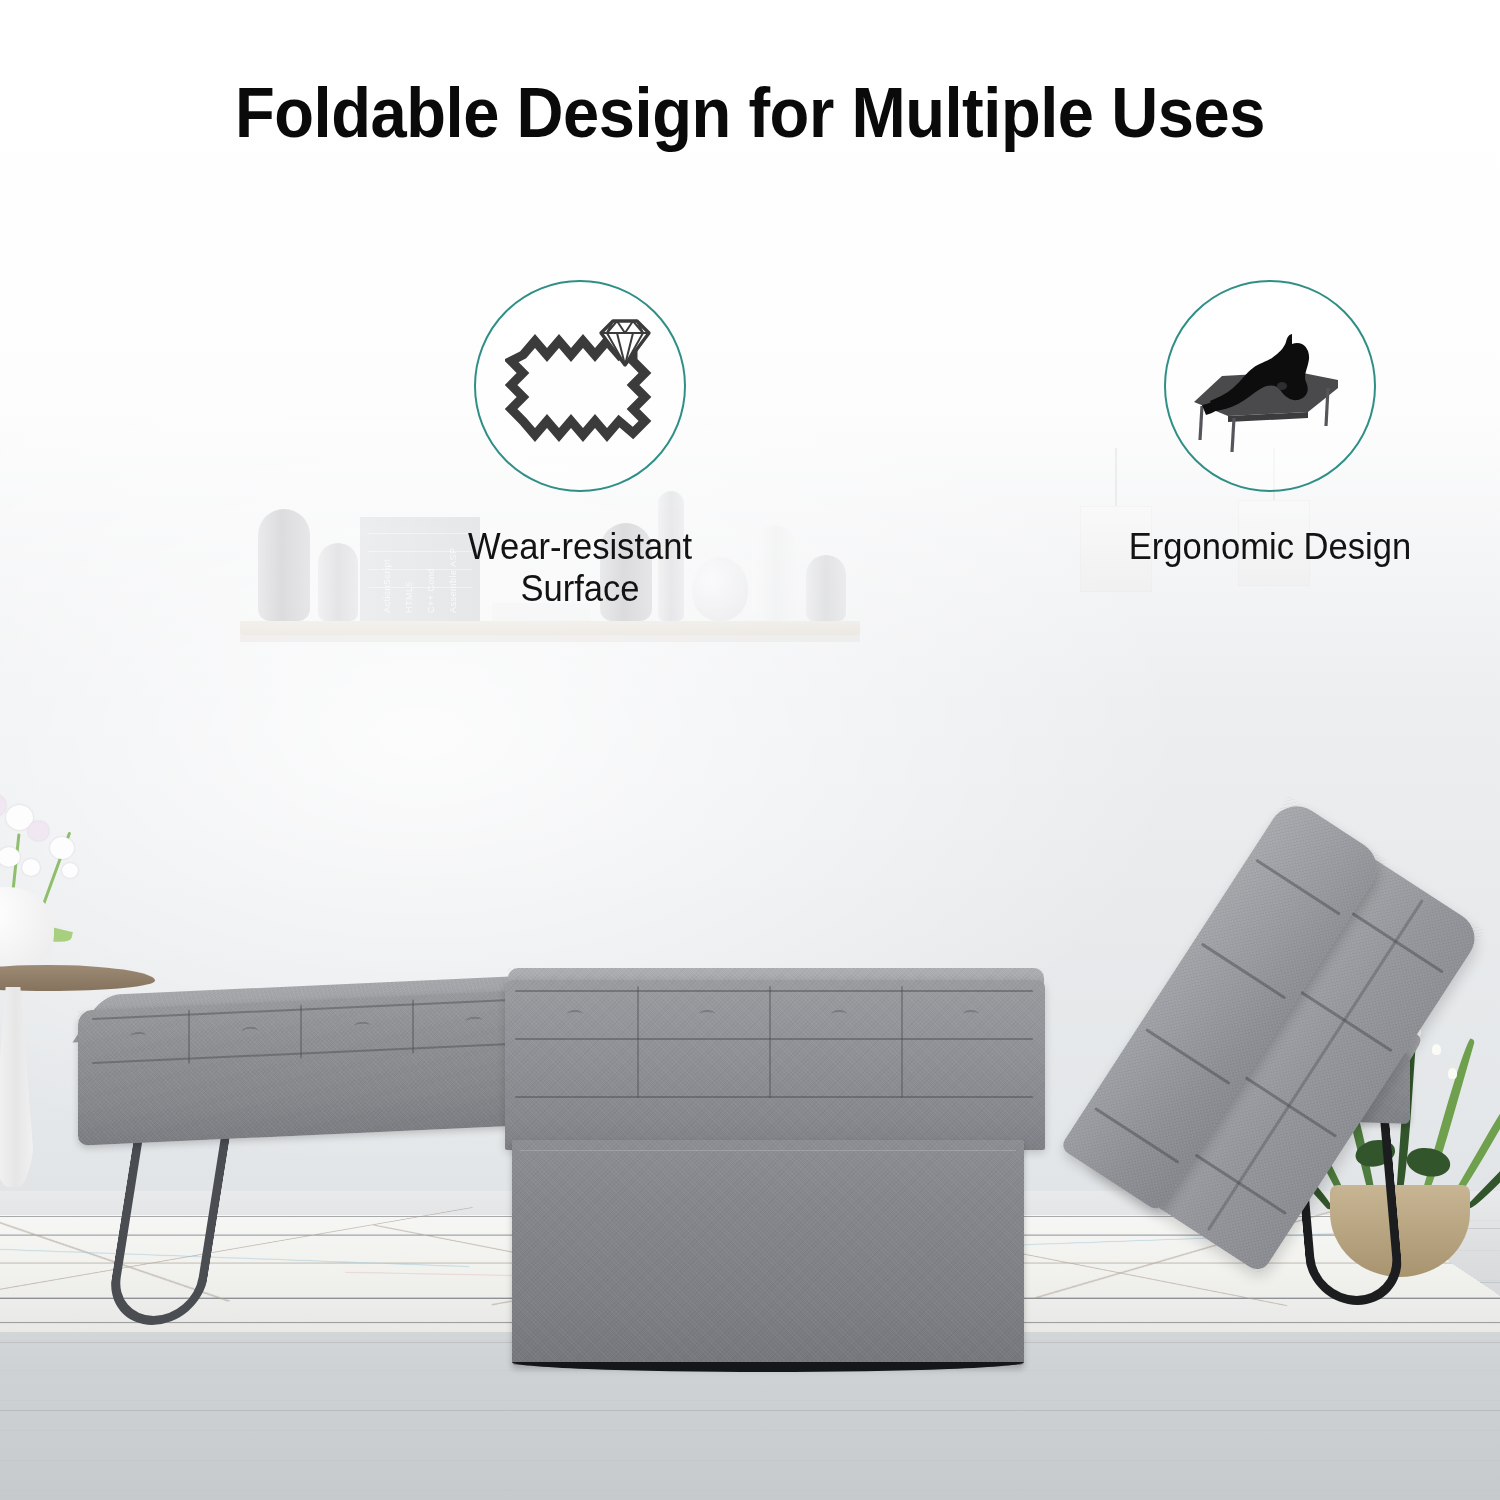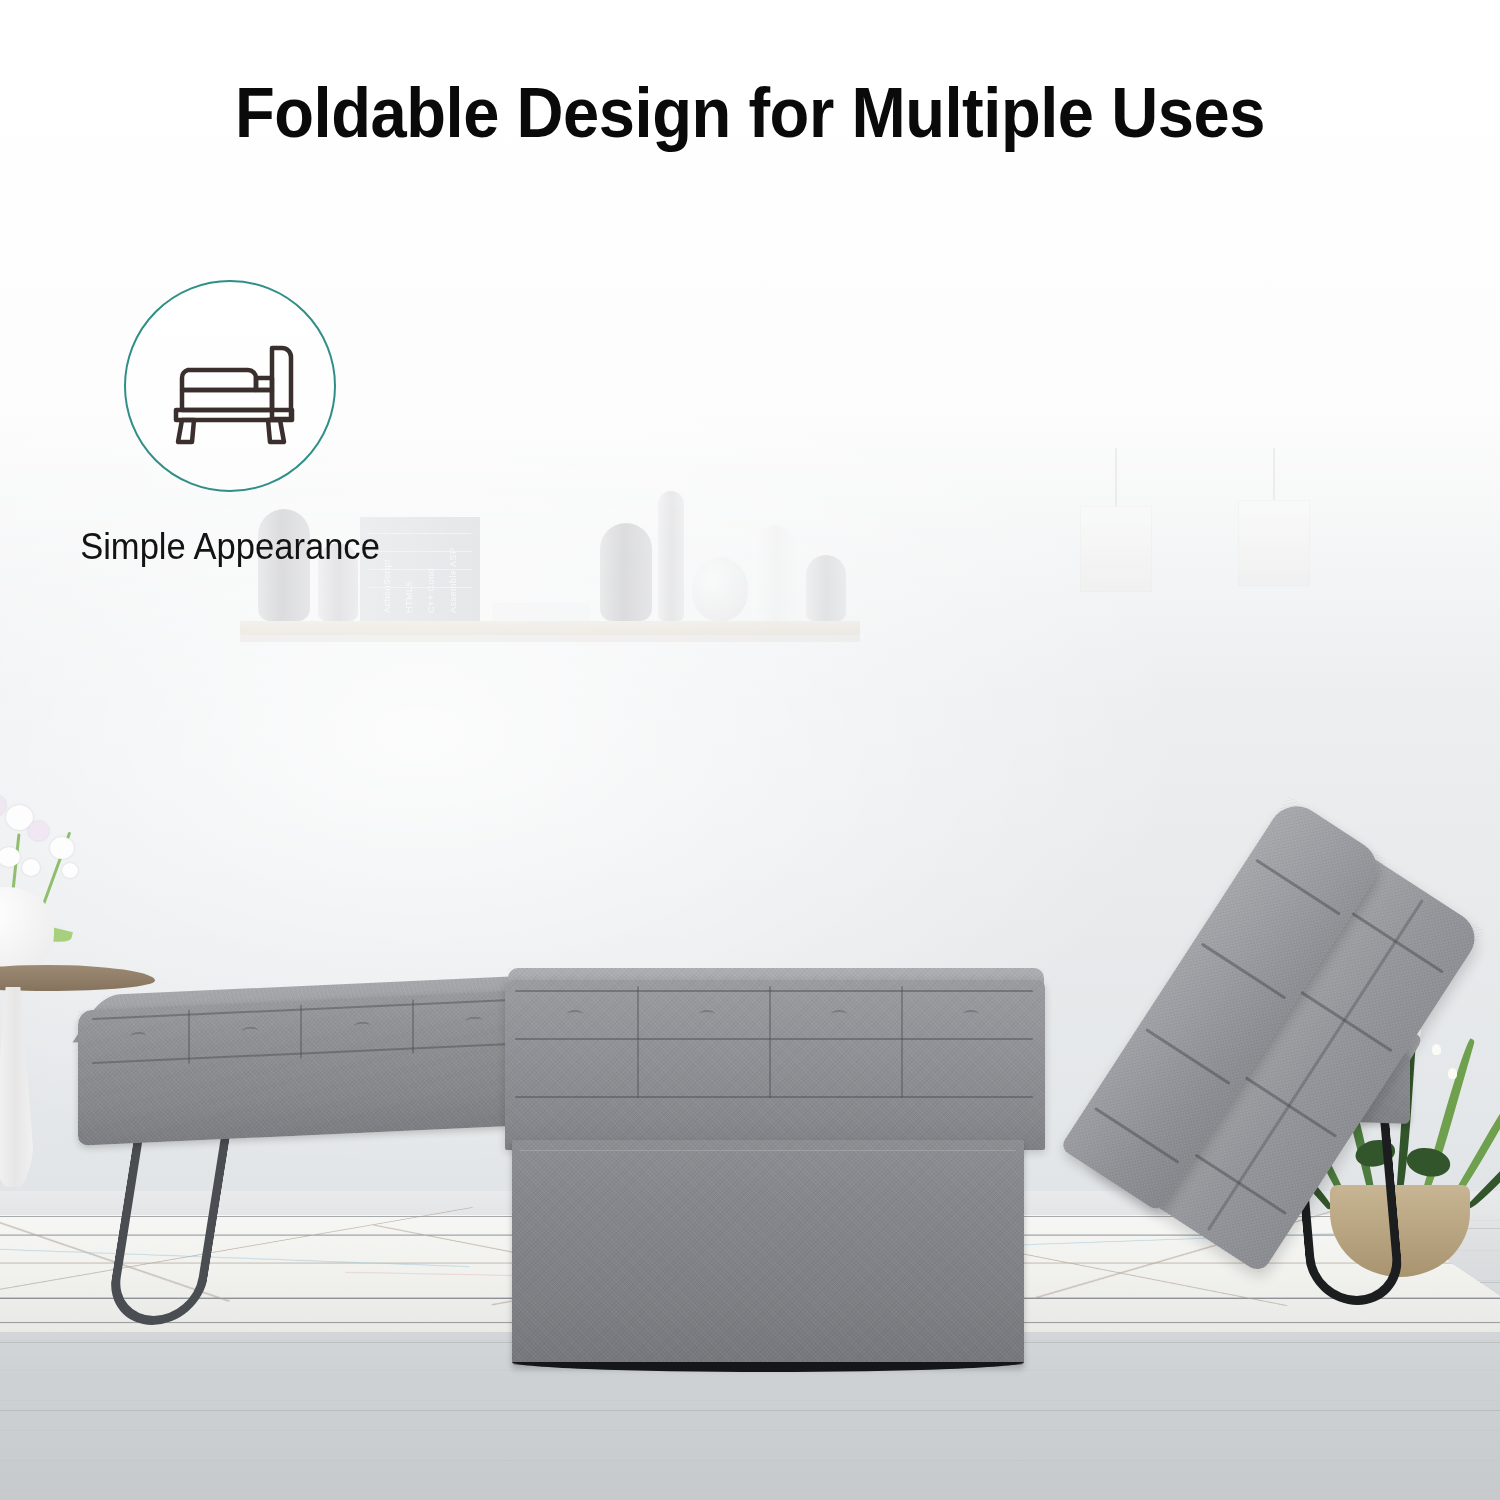--- a/index.html
+++ b/index.html
@@ -444,34 +444,63 @@
     <div class="skirt">
       <div class="fabric-noise"></div>
       <div class="skirt-seam"></div>
     </div>
   </div>
 
   <div class="title">Foldable Design for Multiple Uses</div>
 
   <div class="features">
 
-    <div class="feature" style="left:65px; top:0;">
+
+    <div class="feature" style="left:415px; top:0;">
       <div class="circle">
-        <svg width="140" height="120" viewBox="0 0 140 120">
-          <g fill="none" stroke="#3a2f2c" stroke-width="4.5" stroke-linejoin="round" stroke-linecap="round">
-            <path d="M112 22 h10 a9 9 0 0 1 9 9 v62 h-19 z"></path>
-            <path d="M22 64 h90 v20 H22 z"></path>
-            <path d="M28 44 h60 a8 8 0 0 1 8 8 v12 H22 V52 a8 8 0 0 1 6-8 z"></path>
-            <path d="M96 52 h16 v12 H96 z"></path>
-            <path d="M16 84 h116 v10 H16 z"></path>
-            <path d="M22 94 l-4 22 h14 l2 -22 z"></path>
-            <path d="M120 94 l4 22 h-14 l-2 -22 z"></path>
+        <svg width="150" height="150" viewBox="0 0 150 150">
+          <path d="M18 44 L30 30 L42 44 L54 30 L66 44 L78 30 L90 44 L102 30 L114 44
+                   L128 32 L128 50 L140 62 L128 74 L140 86 L128 98 L140 110 L128 122
+                   L114 110 L102 124 L90 110 L78 124 L66 110 L54 124 L42 110 L30 124 L18 110
+                   L6 98 L18 86 L6 74 L18 62 L6 50 Z" fill="none" stroke="#3b3b3b" stroke-width="9" stroke-linejoin="miter"></path>
+          <g transform="translate(88,8)">
+            <path d="M8 14 L20 2 L44 2 L56 14 L32 46 Z" fill="#ffffff" stroke="#3b3b3b" stroke-width="3.4" stroke-linejoin="round"></path>
+            <g stroke="#3b3b3b" stroke-width="2" fill="none">
+              <path d="M8 14 H56"></path>
+              <path d="M20 2 L14 14 L32 46"></path>
+              <path d="M44 2 L50 14 L32 46"></path>
+              <path d="M14 14 L24 2 M24 2 L32 14 M32 14 L40 2 M40 2 L50 14"></path>
+              <path d="M24 14 L32 46 M40 14 L32 46"></path>
+            </g>
           </g>
         </svg>
       </div>
-      <div class="feature-label">Simple Appearance</div>
-    </div>
-
-
-
+      <div class="feature-label">Wear-resistant Surface</div>
+    </div>
+
+
+    <div class="feature" style="left:1105px; top:0;">
+      <div class="circle">
+        <svg width="165" height="140" viewBox="0 0 165 140">
+
+          <path d="M6 86 L34 60 L110 56 L150 64 L150 72 L120 96 L40 100 Z" fill="#4a4a4c"></path>
+          <path d="M40 100 L120 96 L120 102 L40 106 Z" fill="#3c3c3e"></path>
+
+          <g stroke="#55565a" stroke-width="3.2" fill="none">
+            <path d="M14 90 L12 124"></path>
+            <path d="M46 102 L44 136"></path>
+            <path d="M140 72 L138 110"></path>
+          </g>
+
+          <path d="M104 28 c10 -4 18 4 17 15 c-1 9 -6 16 -3 23 c4 8 1 16 -8 18
+                   c-7 1 -13 -3 -17 -9 c-4 -6 -11 -7 -19 -3
+                   c-9 5 -16 12 -24 16 c-8 4 -16 6 -22 7
+                   l-6 -10 c7 -3 16 -7 23 -13 c8 -7 13 -15 20 -20
+                   c6 -5 13 -6 19 -10 c7 -5 12 -10 14 -16 c1 -4 2 -7 6 -8 Z" fill="#0d0d0d"></path>
+          <path d="M32 82 c-6 3 -12 6 -18 7 l4 10 c7 -2 14 -6 19 -10 z" fill="#0d0d0d"></path>
+          <ellipse cx="94" cy="70" rx="5" ry="4" fill="#2e2e30"></ellipse>
+        </svg>
+      </div>
+      <div class="feature-label">Ergonomic Design</div>
+    </div>
 
   </div>
 </div>
 
 </body></html>

